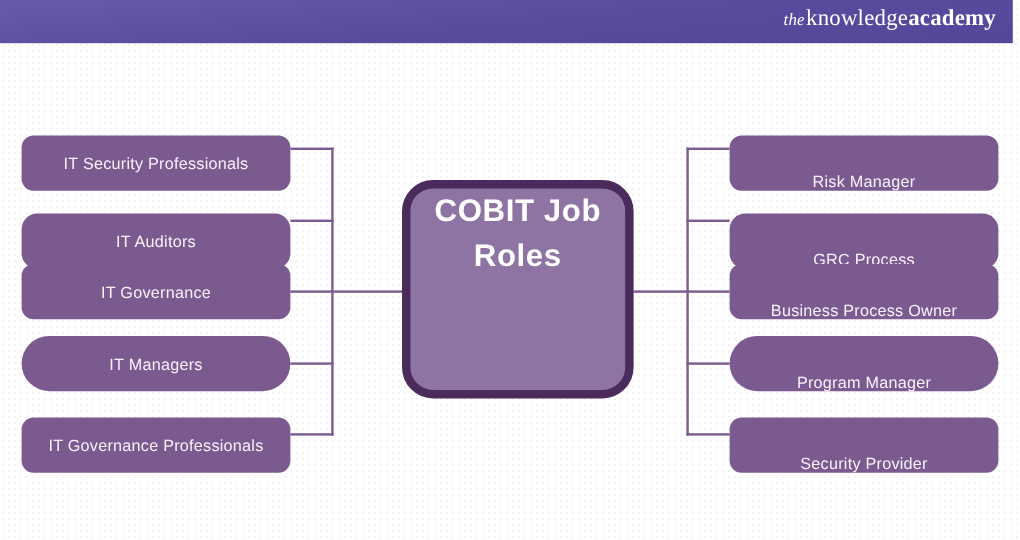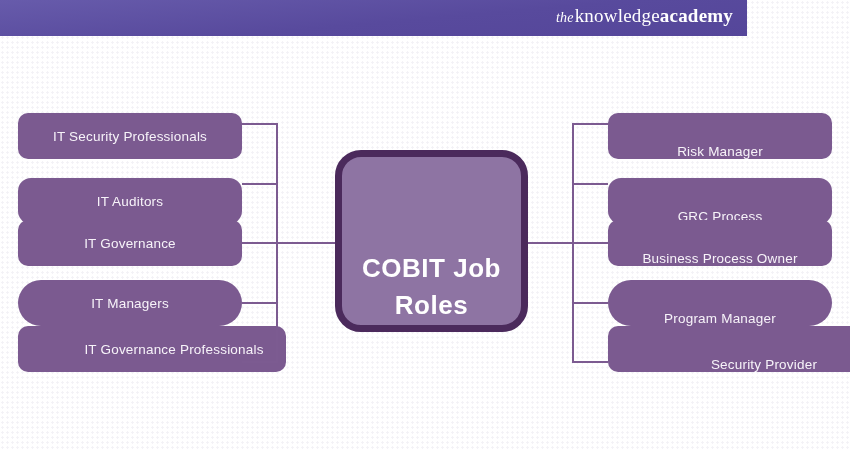--- a/index.html
+++ b/index.html
@@ -8,21 +8,21 @@
     font-family: "Liberation Sans", sans-serif;
     position: relative;
     overflow: hidden;
     background-color: #ffffff;
     background-image: radial-gradient(circle, rgba(98,76,140,0.07) 1px, transparent 1.2px);
     background-size: 5px 5px;
   }
 
   
   .banner {
-    position: absolute; left: 0; top: 0; width: 747px; height: 36px;
+    position: absolute; left: 0; top: 0; width: 844px; height: 36px;
     background: linear-gradient(175deg, #675bab 0%, #584a9d 55%, #55469a 100%);
   }
   .logo {
     position: absolute; right: 14px; top: 5px;
     color: #ffffff; white-space: nowrap;
     font-family: "Liberation Serif", serif;
     letter-spacing: 0.2px;
   }
   .logo .the   { font-style: italic; font-size: 14px; margin-right: 1px; }
   .logo .know  { font-size: 19px; font-weight: 400; }
@@ -33,35 +33,35 @@
     position: absolute; width: 224px; height: 46px;
     background: #7b5a90;
     border-radius: 10px;
     display: flex; align-items: center; justify-content: center;
     color: #f7f3f9; font-size: 13.5px; letter-spacing: 0.2px;
     text-align: center;
   }
   .role-box.l { left: 18px; }
   .role-box.r { left: 608px; align-items: flex-end; }
   .y0 { top: 101px; margin-top: 12px; } .y1 { top: 178px; border-radius: 13px; } .y2 { top: 220px; }
-  .y3 { top: 280px; border-radius: 23px; } .y4 { top: 326px; padding-left: 44px; }
+  .y3 { top: 280px; border-radius: 23px; } .y4 { top: 348px; }
 
   
   .line { position: absolute; background: #7c5b91; }
   .h { height: 2px; }
   .v { width: 2px; }
 
   
   .center-box {
     position: absolute; left: 335px; top: 150px;
     width: 193px; height: 182px; box-sizing: border-box;
     background: #8e74a3;
     border: 7px solid #4b2a5c;
     border-radius: 26px;
-    display: flex; align-items: flex-end; justify-content: center;
+    display: flex; align-items: flex-start; justify-content: center;
     text-align: center;
   }
   .center-box .title {
     color: #ffffff; font-weight: 700; font-size: 26px;
     line-height: 1.45; letter-spacing: 0.5px;
     padding: 0 18px;
   }
 </style>
 </head>
 <body>

